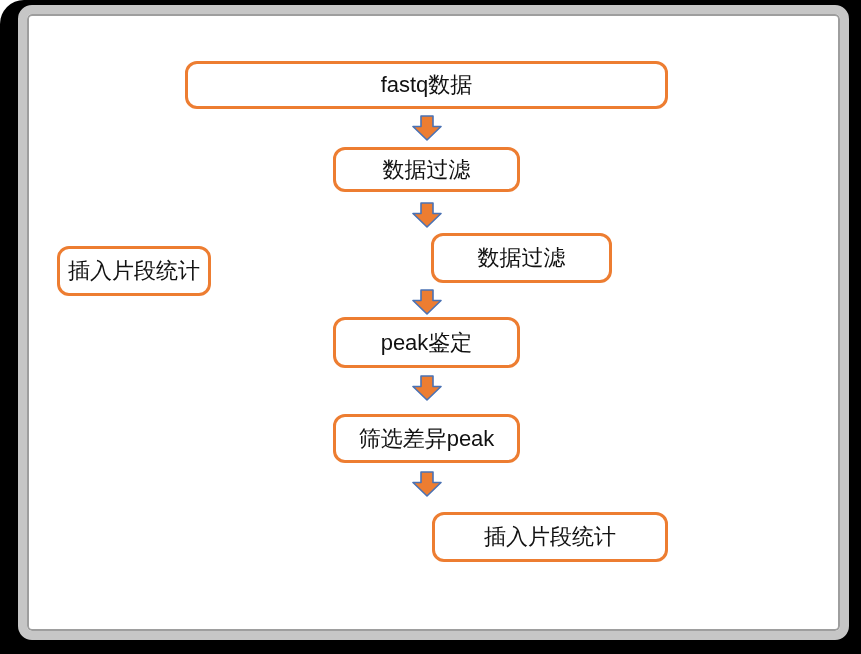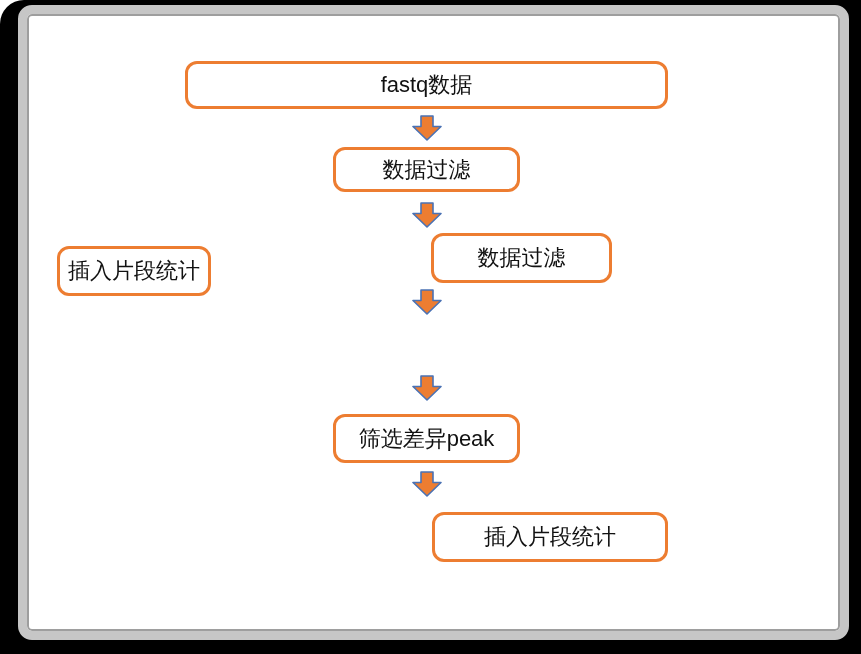--- a/index.html
+++ b/index.html
@@ -71,20 +71,23 @@
     <span>插入片段统计</span>
   </div>
   <div class="node" style="left:431px;top:233px;width:181px;height:50px">
     <span>数据过滤</span>
   </div>
 
   <svg class="arrow" style="left:412px;top:289px" width="30" height="26" viewBox="0 0 30 26">
     <polygon points="9,1 21,1 21,11.5 29,11.5 15,25 1,11.5 9,11.5"></polygon>
   </svg>
 
+  <div class="node" style="left:333px;top:317px;width:187px;height:51px">
+    <span>peak鉴定</span>
+  </div>
 
   <svg class="arrow" style="left:412px;top:375px" width="30" height="26" viewBox="0 0 30 26">
     <polygon points="9,1 21,1 21,11.5 29,11.5 15,25 1,11.5 9,11.5"></polygon>
   </svg>
 
   <div class="node" style="left:333px;top:414px;width:187px;height:49px">
     <span>筛选差异peak</span>
   </div>
 
   <svg class="arrow" style="left:412px;top:471px" width="30" height="26" viewBox="0 0 30 26">

